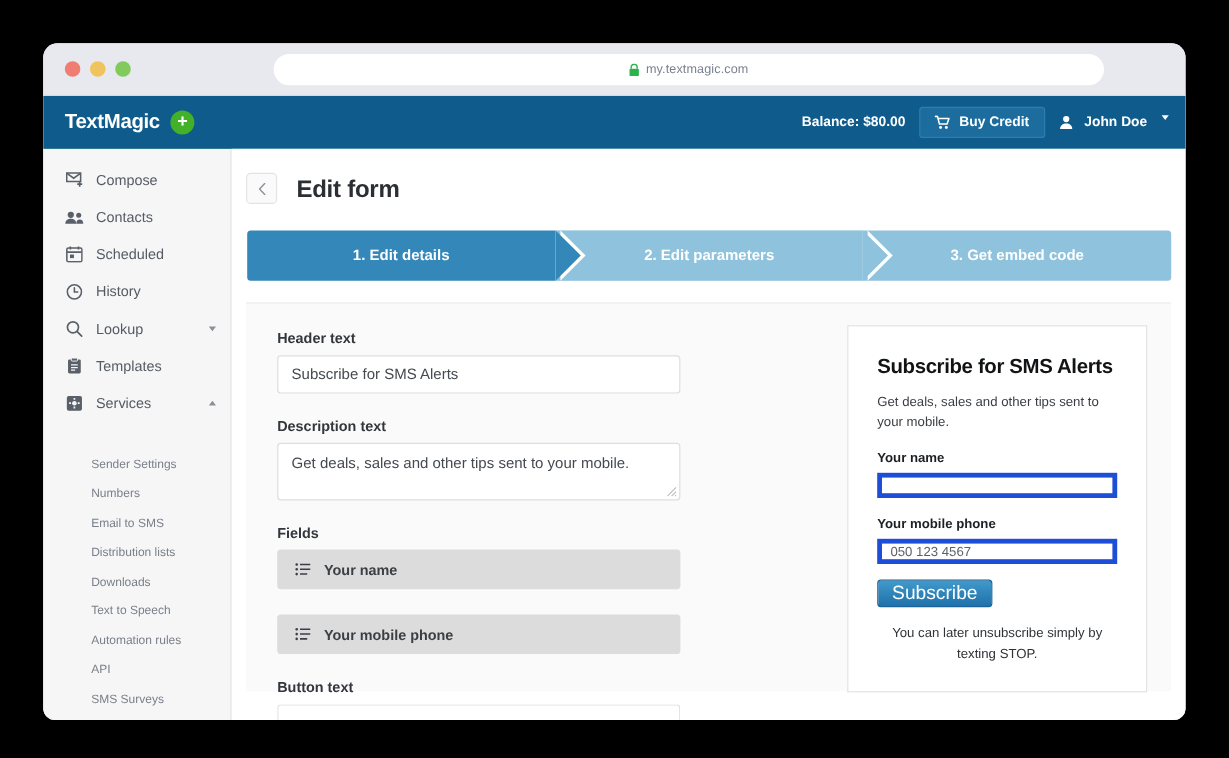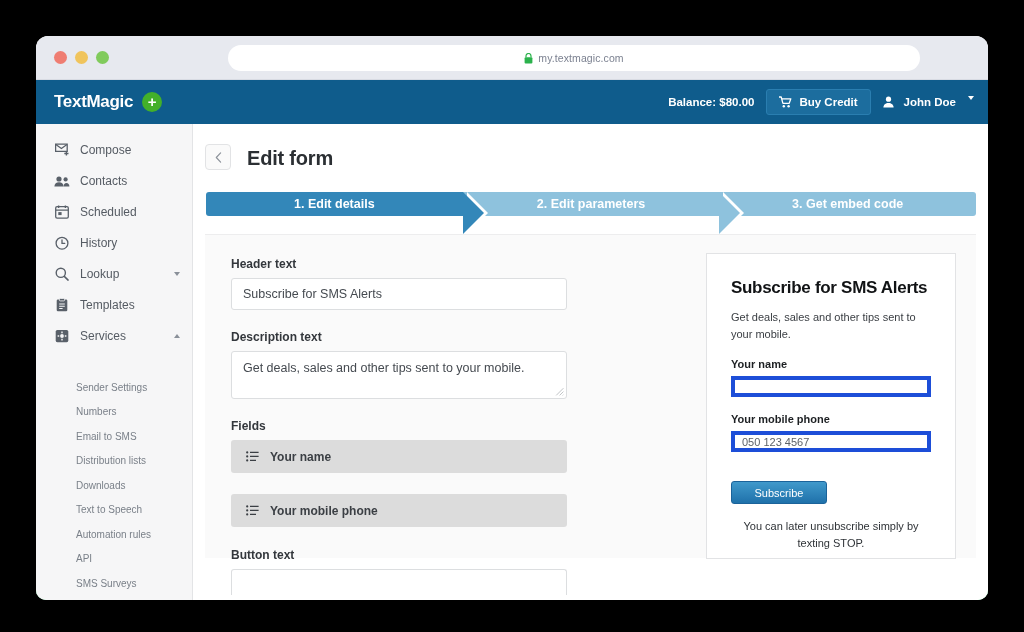--- a/index.html
+++ b/index.html
@@ -236,21 +236,21 @@
     font-size: 20px;
     font-weight: bold;
     color: #2b2f33;
     letter-spacing: -0.2px;
   }
 
   
   .steps {
     display: flex;
     margin: 22px 12px 0 13px;
-    height: 24px;
+    height: 42px;
     border-radius: 11px;
   }
   .step {
     position: relative;
     flex: 1;
     display: flex;
     align-items: center;
     justify-content: center;
     color: #ffffff;
     font-size: 12.5px;
@@ -396,29 +396,29 @@
     height: 21px;
     border: 4px solid #1d4ed8;
     background: #ffffff;
     padding: 0 7px;
     font-size: 11px;
     color: #5d6268;
     display: flex;
     align-items: center;
   }
   .pv-button {
-    margin-top: 29px;
+    margin-top: 13px;
     width: 96px;
     height: 23px;
     border-radius: 3px;
     background: linear-gradient(to bottom, #4099cb 0%, #1f71aa 100%);
     border: 1px solid #1b6header;
     border: 1px solid #1b639a;
     color: #ffffff;
-    font-size: 11px;
+    font-size: 16px;
     display: flex;
     align-items: center;
     justify-content: center;
     cursor: pointer;
   }
   .pv-note {
     margin-top: 14px;
     font-size: 11px;
     color: #2f3337;
     line-height: 1.5;

